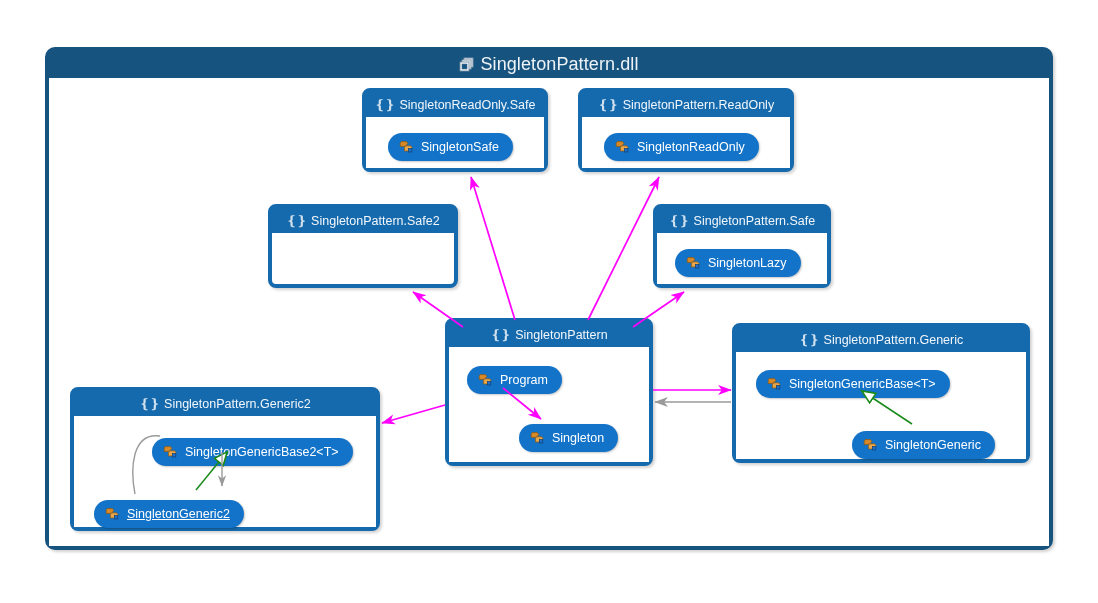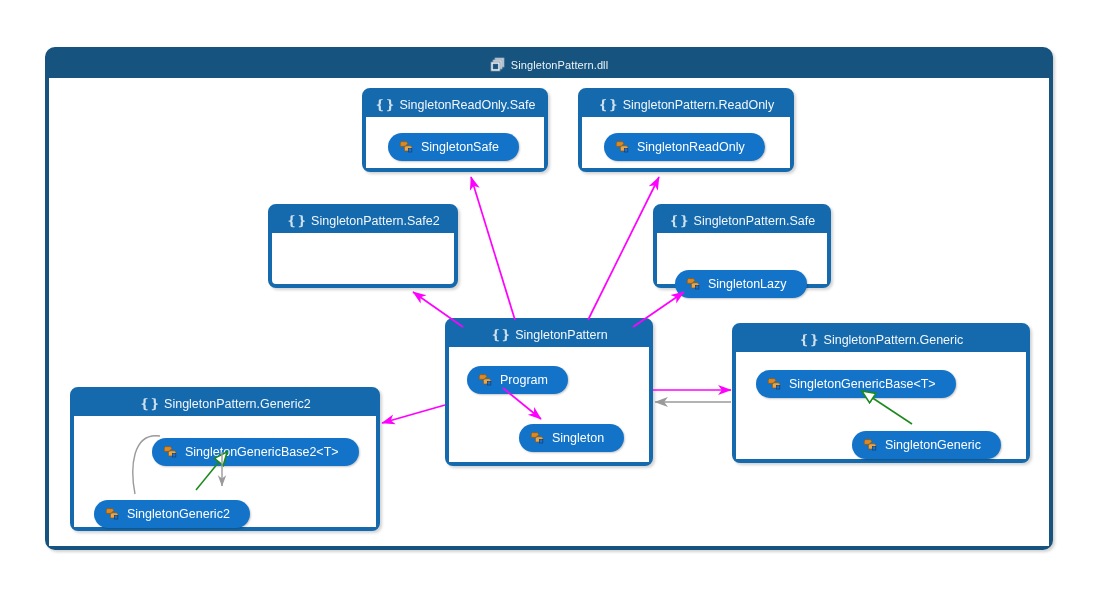--- a/index.html
+++ b/index.html
@@ -33,21 +33,21 @@
   .assembly-header {
     position: absolute;
     left: 0; top: 0; right: 0;
     height: 27px;
     background: #16537e;
     display: flex;
     align-items: center;
     justify-content: center;
     gap: 6px;
     color: #eef3f7;
-    font-size: 11px;
+    font-size: 18px;
     letter-spacing: 0.1px;
   }
   .assembly-body {
     position: absolute;
     left: 0; top: 27px; right: 0; bottom: 0;
     background: #ffffff;
   }
 
   
   .ns {
@@ -76,21 +76,21 @@
     height: calc(100% - 25px);
   }
 
   
   .cls {
     position: absolute;
     display: inline-flex;
     align-items: center;
     gap: 6px;
     height: 28px;
-    padding: 0 20px 0 10px;
+    padding: 0 14px 0 10px;
     background: #1273c8;
     border-radius: 14px;
     color: #ffffff;
     font-size: 12.5px;
     white-space: nowrap;
     box-sizing: border-box;
     box-shadow: 1px 1px 2px rgba(0,0,0,0.22);
     z-index: 7;
   }
 
@@ -214,21 +214,21 @@
       <span>SingletonPattern.Safe2</span>
     </div>
   </div>
 
   <div class="ns" style="left:653px; top:204px; width:178px; height:84px;">
     <div class="ns-header">
       <span class="icon icon-ns">❴❵</span>
       <span>SingletonPattern.Safe</span>
     </div>
     <div class="ns-body">
-      <div class="cls" style="left:18px; top:16px;margin-top:21px;">
+      <div class="cls" style="left:18px; top:16px;">
         <span class="icon icon-class">
           <svg width="17" height="17" viewBox="0 0 17 17">
             <path d="M3.2,2.6 L8.4,2.6 L9.9,4.4 L7.2,7.4 L2.2,7.4 L2.2,4.0 Z" fill="#d98a28" stroke="#8a5410" stroke-width="0.7"></path>
             <path d="M7.6,6.8 L12.6,6.8 L14.2,8.8 L11.4,12.0 L6.4,12.0 L6.4,8.4 Z" fill="#e8a64a" stroke="#8a5410" stroke-width="0.7"></path>
             <rect x="10.4" y="9.6" width="3.4" height="3.4" fill="#1f6fd0" stroke="#10406f" stroke-width="0.7"></rect>
           </svg>
         </span>
         <span>SingletonLazy</span>
       </div>
     </div>
@@ -301,21 +301,21 @@
       <div class="cls" style="left:78px; top:22px;">
         <span class="icon icon-class">
           <svg width="17" height="17" viewBox="0 0 17 17">
             <path d="M3.2,2.6 L8.4,2.6 L9.9,4.4 L7.2,7.4 L2.2,7.4 L2.2,4.0 Z" fill="#d98a28" stroke="#8a5410" stroke-width="0.7"></path>
             <path d="M7.6,6.8 L12.6,6.8 L14.2,8.8 L11.4,12.0 L6.4,12.0 L6.4,8.4 Z" fill="#e8a64a" stroke="#8a5410" stroke-width="0.7"></path>
             <rect x="10.4" y="9.6" width="3.4" height="3.4" fill="#1f6fd0" stroke="#10406f" stroke-width="0.7"></rect>
           </svg>
         </span>
         <span>SingletonGenericBase2&lt;T&gt;</span>
       </div>
-      <div class="cls" style="left:20px; top:84px;">
+      <div class="cls" style="left:20px; top:84px;text-decoration:underline;">
         <span class="icon icon-class">
           <svg width="17" height="17" viewBox="0 0 17 17">
             <path d="M3.2,2.6 L8.4,2.6 L9.9,4.4 L7.2,7.4 L2.2,7.4 L2.2,4.0 Z" fill="#d98a28" stroke="#8a5410" stroke-width="0.7"></path>
             <path d="M7.6,6.8 L12.6,6.8 L14.2,8.8 L11.4,12.0 L6.4,12.0 L6.4,8.4 Z" fill="#e8a64a" stroke="#8a5410" stroke-width="0.7"></path>
             <rect x="10.4" y="9.6" width="3.4" height="3.4" fill="#1f6fd0" stroke="#10406f" stroke-width="0.7"></rect>
           </svg>
         </span>
         <span>SingletonGeneric2</span>
       </div>
     </div>

